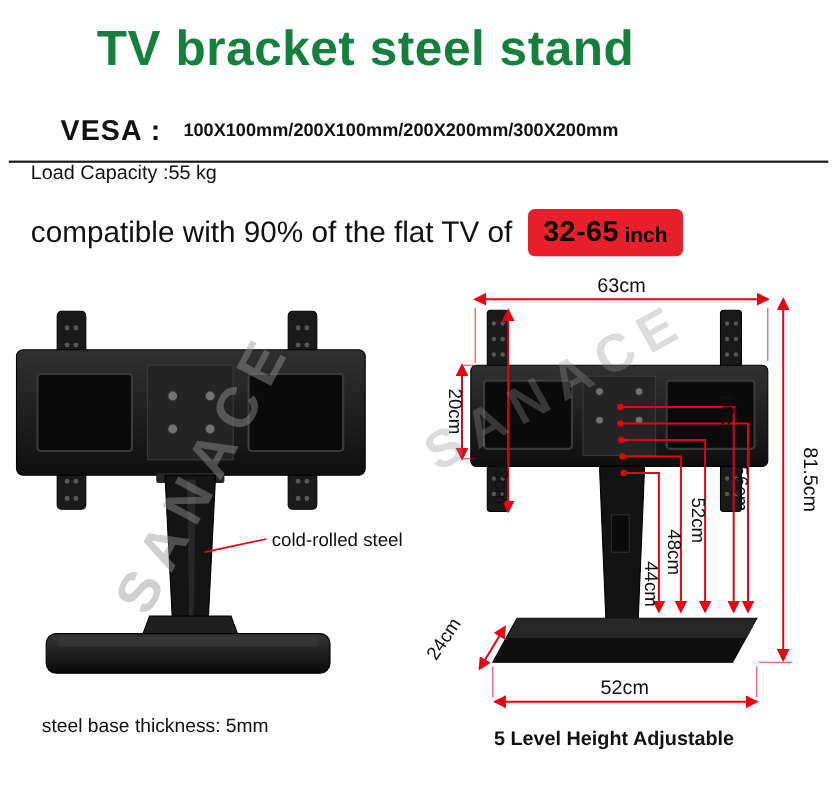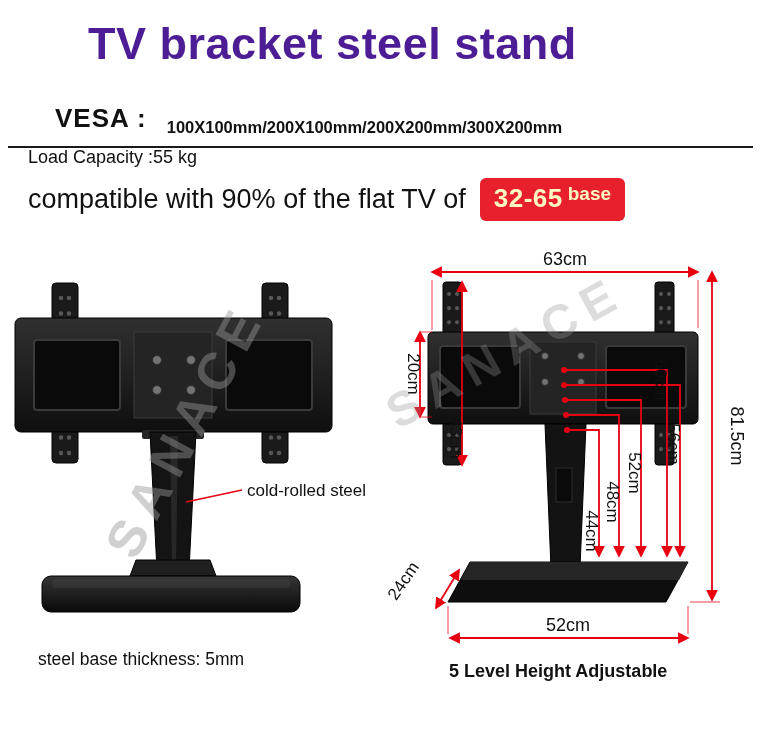--- a/index.html
+++ b/index.html
@@ -3,31 +3,31 @@
 <meta charset="utf-8">
 <style>
   html,body{margin:0;padding:0;background:#fff;}
   .page{
     position:relative;width:761px;height:734px;background:#ffffff;
     font-family:"Liberation Sans",sans-serif;color:#111;overflow:hidden;
   }
   .abs{position:absolute;}
   .title{
     left:88px;top:18px;font-size:45px;font-weight:900;letter-spacing:0.5px;
-    color:#4c1d95;margin:0;white-space:nowrap;
-  }
-  .vesa-row{left:55px;top:98px;display:flex;align-items:flex-end;}
+    color:#15803d;margin:0;white-space:nowrap;
+  }
+  .vesa-row{left:55px;top:98px;display:flex;align-items:center;}
   .vesa-label{font-size:26px;font-weight:600;letter-spacing:1px;margin-right:20px;line-height:40px;}
   .vesa-sizes{font-size:16.5px;line-height:22px;font-weight:700;padding-top:2px;white-space:nowrap;}
   .divider{left:8px;top:146px;width:745px;height:2px;background:#1a1a1a;}
   .load{left:28px;top:147px;font-size:18px;font-weight:500;}
-  .compat-row{left:28px;top:178px;display:flex;align-items:center;white-space:nowrap;}
+  .compat-row{left:28px;top:190px;display:flex;align-items:center;white-space:nowrap;}
   .compat-text{font-size:27px;font-weight:400;}
   .badge{
-    display:inline-flex;align-items:flex-start;margin-left:14px;background:#e8202c;color:#fef9c3;
+    display:inline-flex;align-items:flex-end;margin-left:14px;background:#e8202c;color:#000000;
     border-radius:6px;padding:5px 14px 7px 14px;
   }
   .badge b{font-size:26px;font-weight:800;letter-spacing:0.5px;}
   .badge .unit{font-size:19px;font-weight:700;margin-left:5px;}
   .watermark{
     pointer-events:none;white-space:nowrap;font-weight:700;z-index:5;
     letter-spacing:10px;
   }
   .wm-left{
     left:185px;top:430px;font-size:52px;color:rgba(150,150,150,0.45);
@@ -60,21 +60,21 @@
   </div>
 
   <div class="abs divider"></div>
 
   <div class="abs load">Load Capacity :55 kg</div>
 
   <div class="abs compat-row">
     <span class="compat-text">compatible with 90% of the flat TV of</span>
     <span class="badge">
       <b>32-65</b>
-      <span class="unit">base</span>
+      <span class="unit">inch</span>
     </span>
   </div>
 
   <svg width="761" height="494" viewBox="0 0 761 494">
     <defs>
       <marker id="arrow" viewBox="0 0 10 10" refX="8.5" refY="5" markerWidth="6.5" markerHeight="6.5" orient="auto-start-reverse">
         <path d="M0,0 L10,5 L0,10 z" fill="#e60012"></path>
       </marker>
       <linearGradient id="gPlate" x1="0" y1="0" x2="0" y2="1">
         <stop offset="0" stop-color="#303030"></stop>

